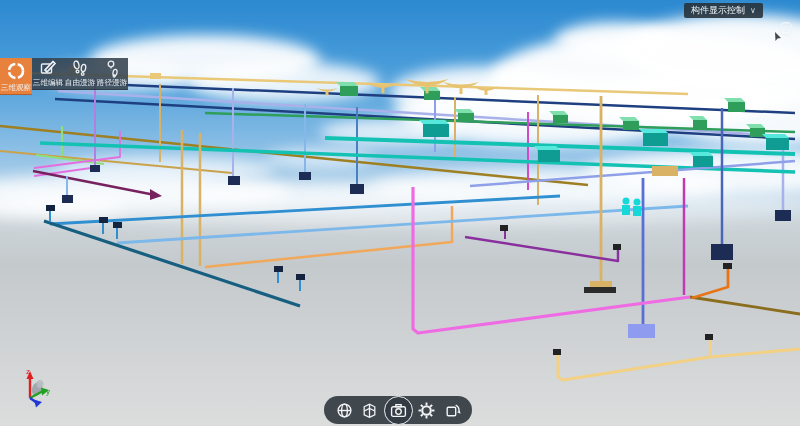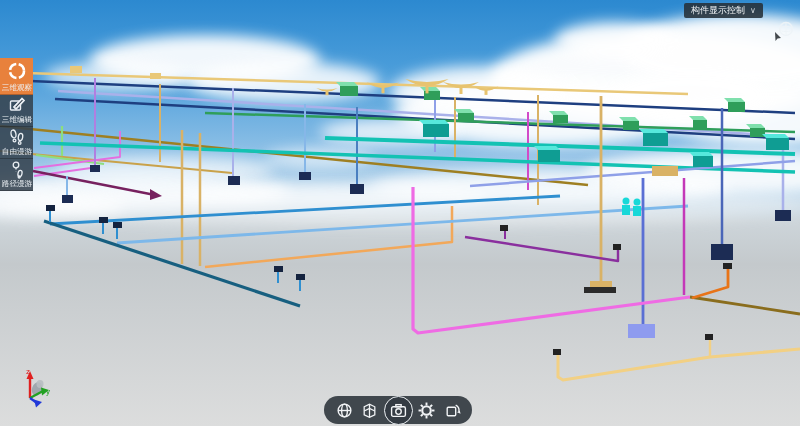--- a/index.html
+++ b/index.html
@@ -1,21 +1,21 @@
 <!DOCTYPE html>
 <html><head>
 <meta charset="utf-8">
 <style>
   html,body{margin:0;padding:0;background:#222;}
   .stage{position:relative;width:800px;height:426px;overflow:hidden;
          font-family:"Liberation Sans",sans-serif;user-select:none;}
   .stage svg.scene{position:absolute;left:0;top:0;z-index:0;}
 
   
-  .sidebar{position:absolute;left:0;top:58px;width:33px;z-index:10;display:flex;flex-direction:column;}
+  .sidebar{position:absolute;left:0;top:58px;width:33px;z-index:10;display:flex;flex-direction:row;}
   .sb-item{width:33px;height:32px;background:rgba(52,66,78,.88);display:flex;flex-direction:column;
            align-items:center;justify-content:flex-end;padding-bottom:2px;box-sizing:border-box;
            border-bottom:1px solid rgba(0,0,0,.25);cursor:pointer;}
   .sb-item.first{height:37px;}
   .sb-item .ic{flex:1;display:flex;align-items:center;justify-content:center;}
   .sb-label{font-size:8px;line-height:9px;color:#eef3f7;white-space:nowrap;transform:scale(.95);}
 
   
   .disp-btn{position:absolute;left:684px;top:3px;width:79px;height:15px;z-index:10;
             background:rgba(38,48,56,.88);border-radius:2px;display:flex;align-items:center;

